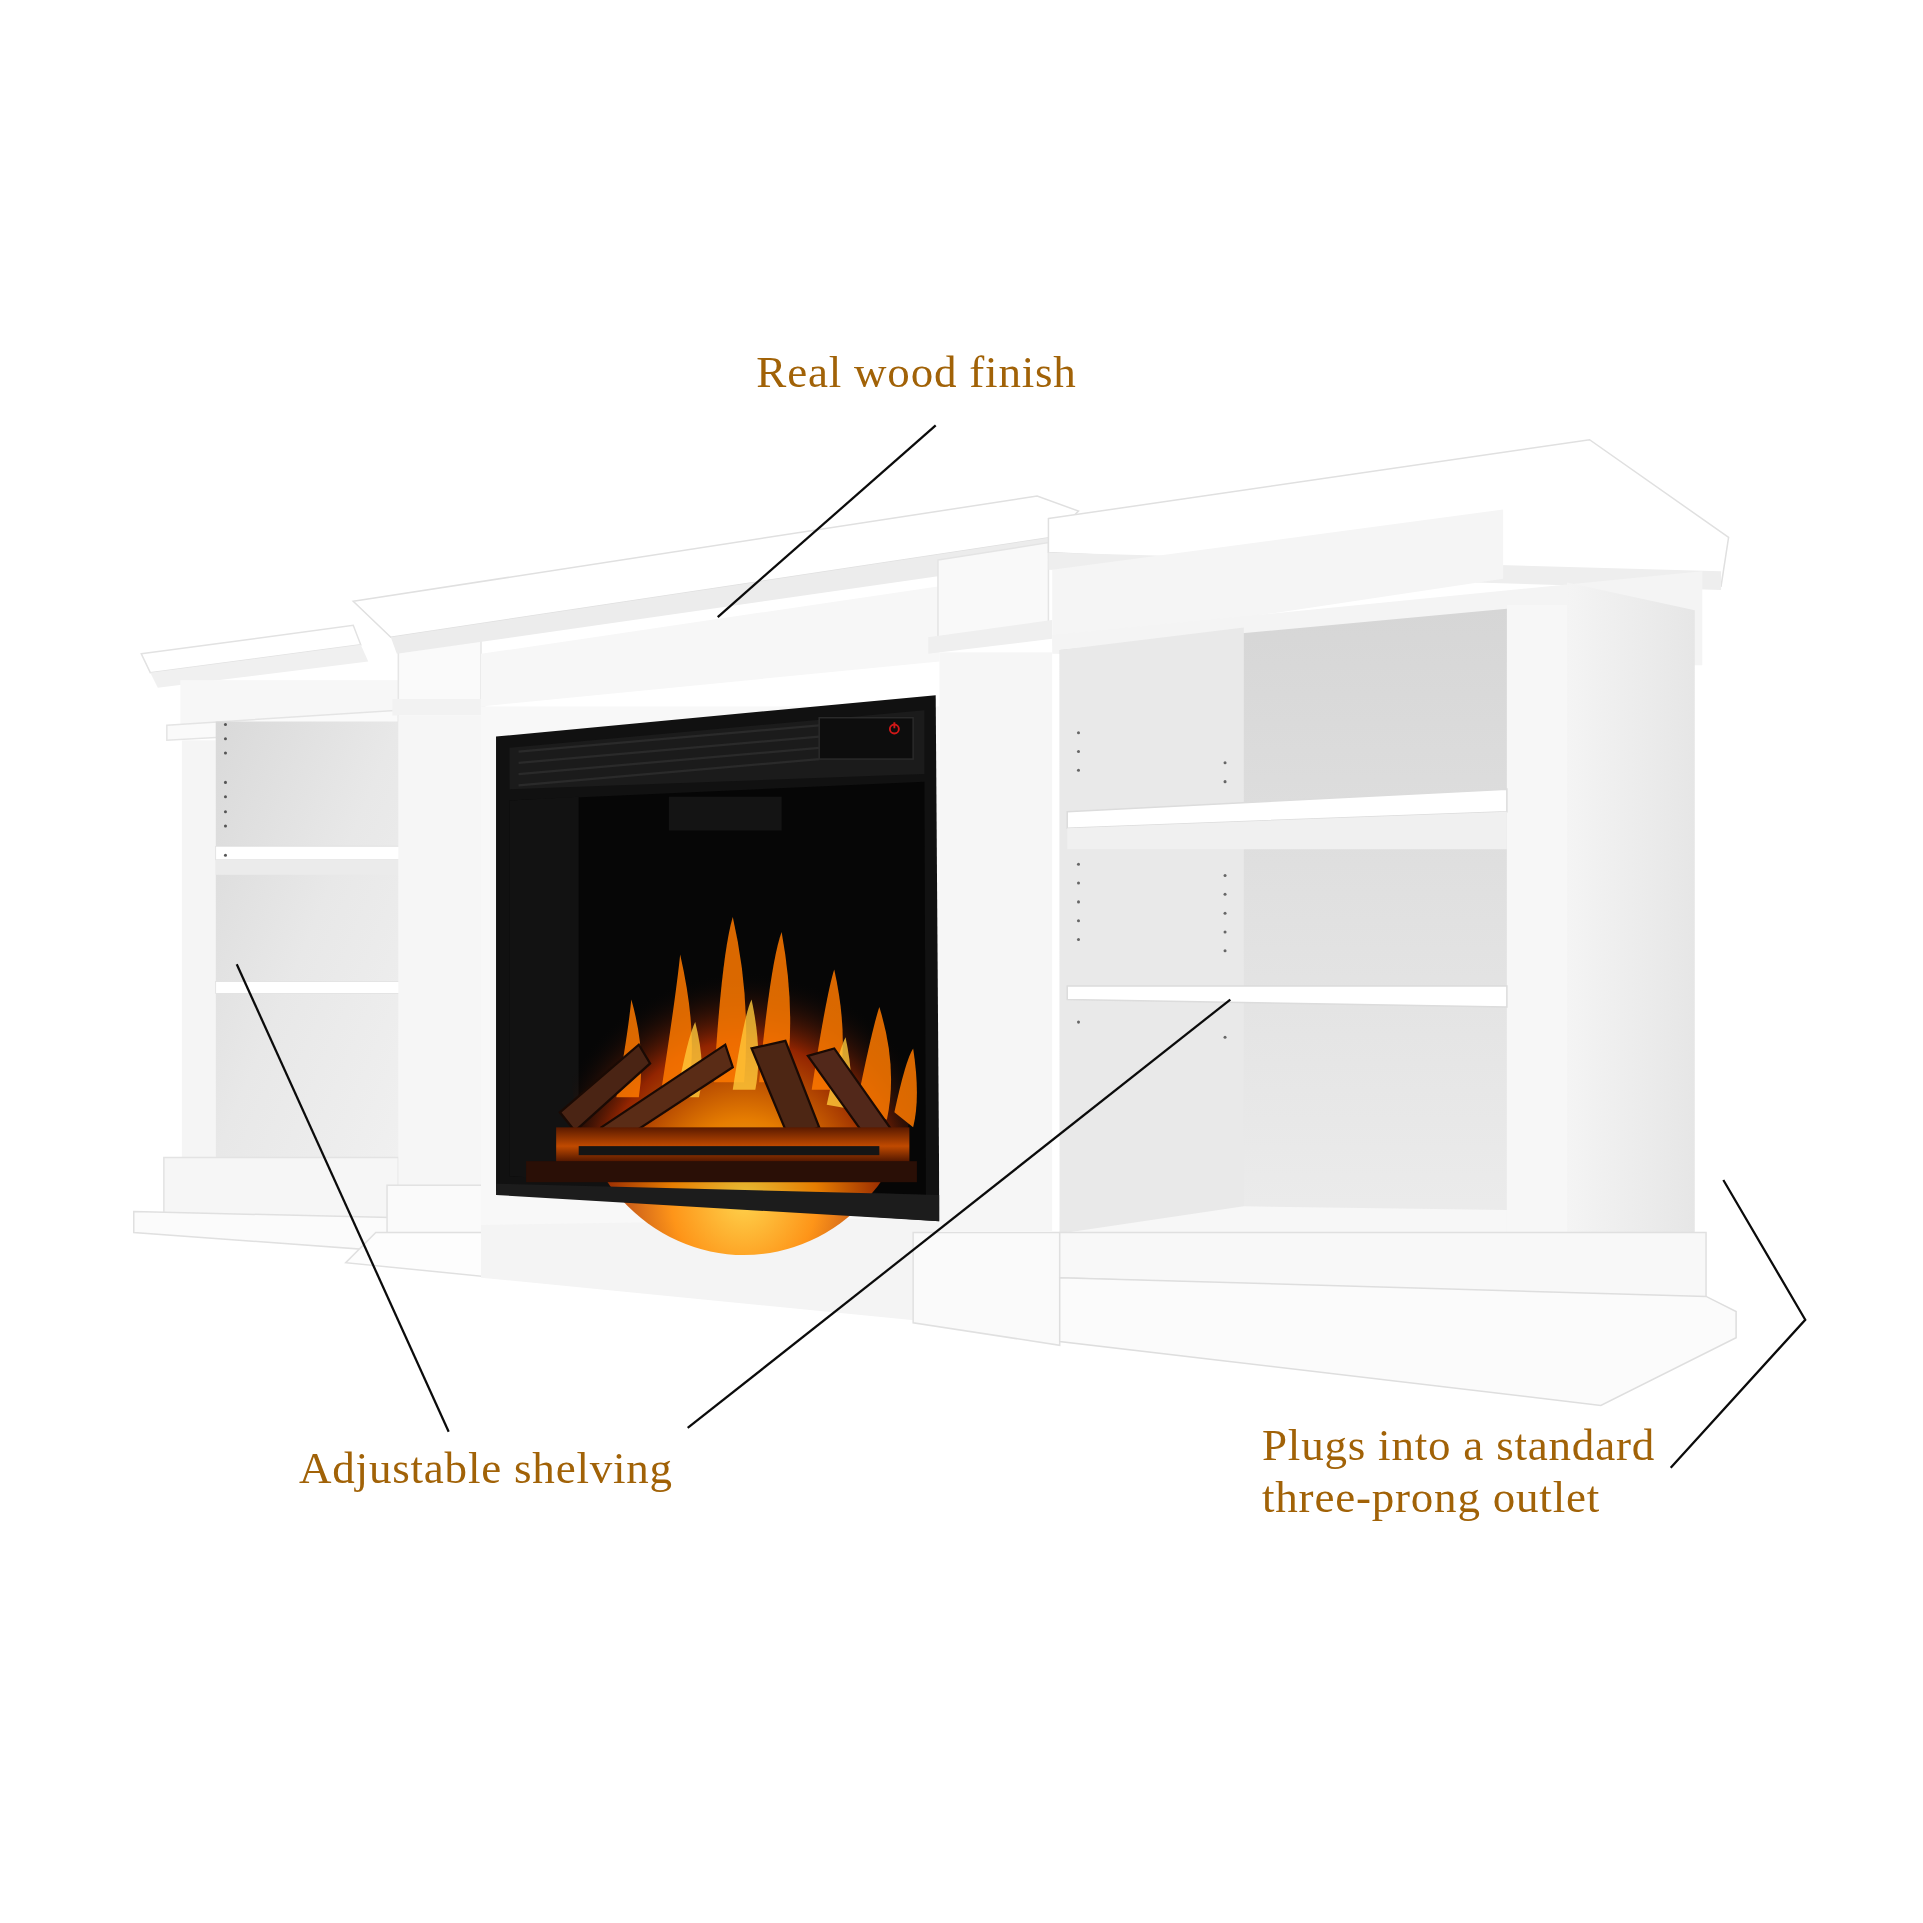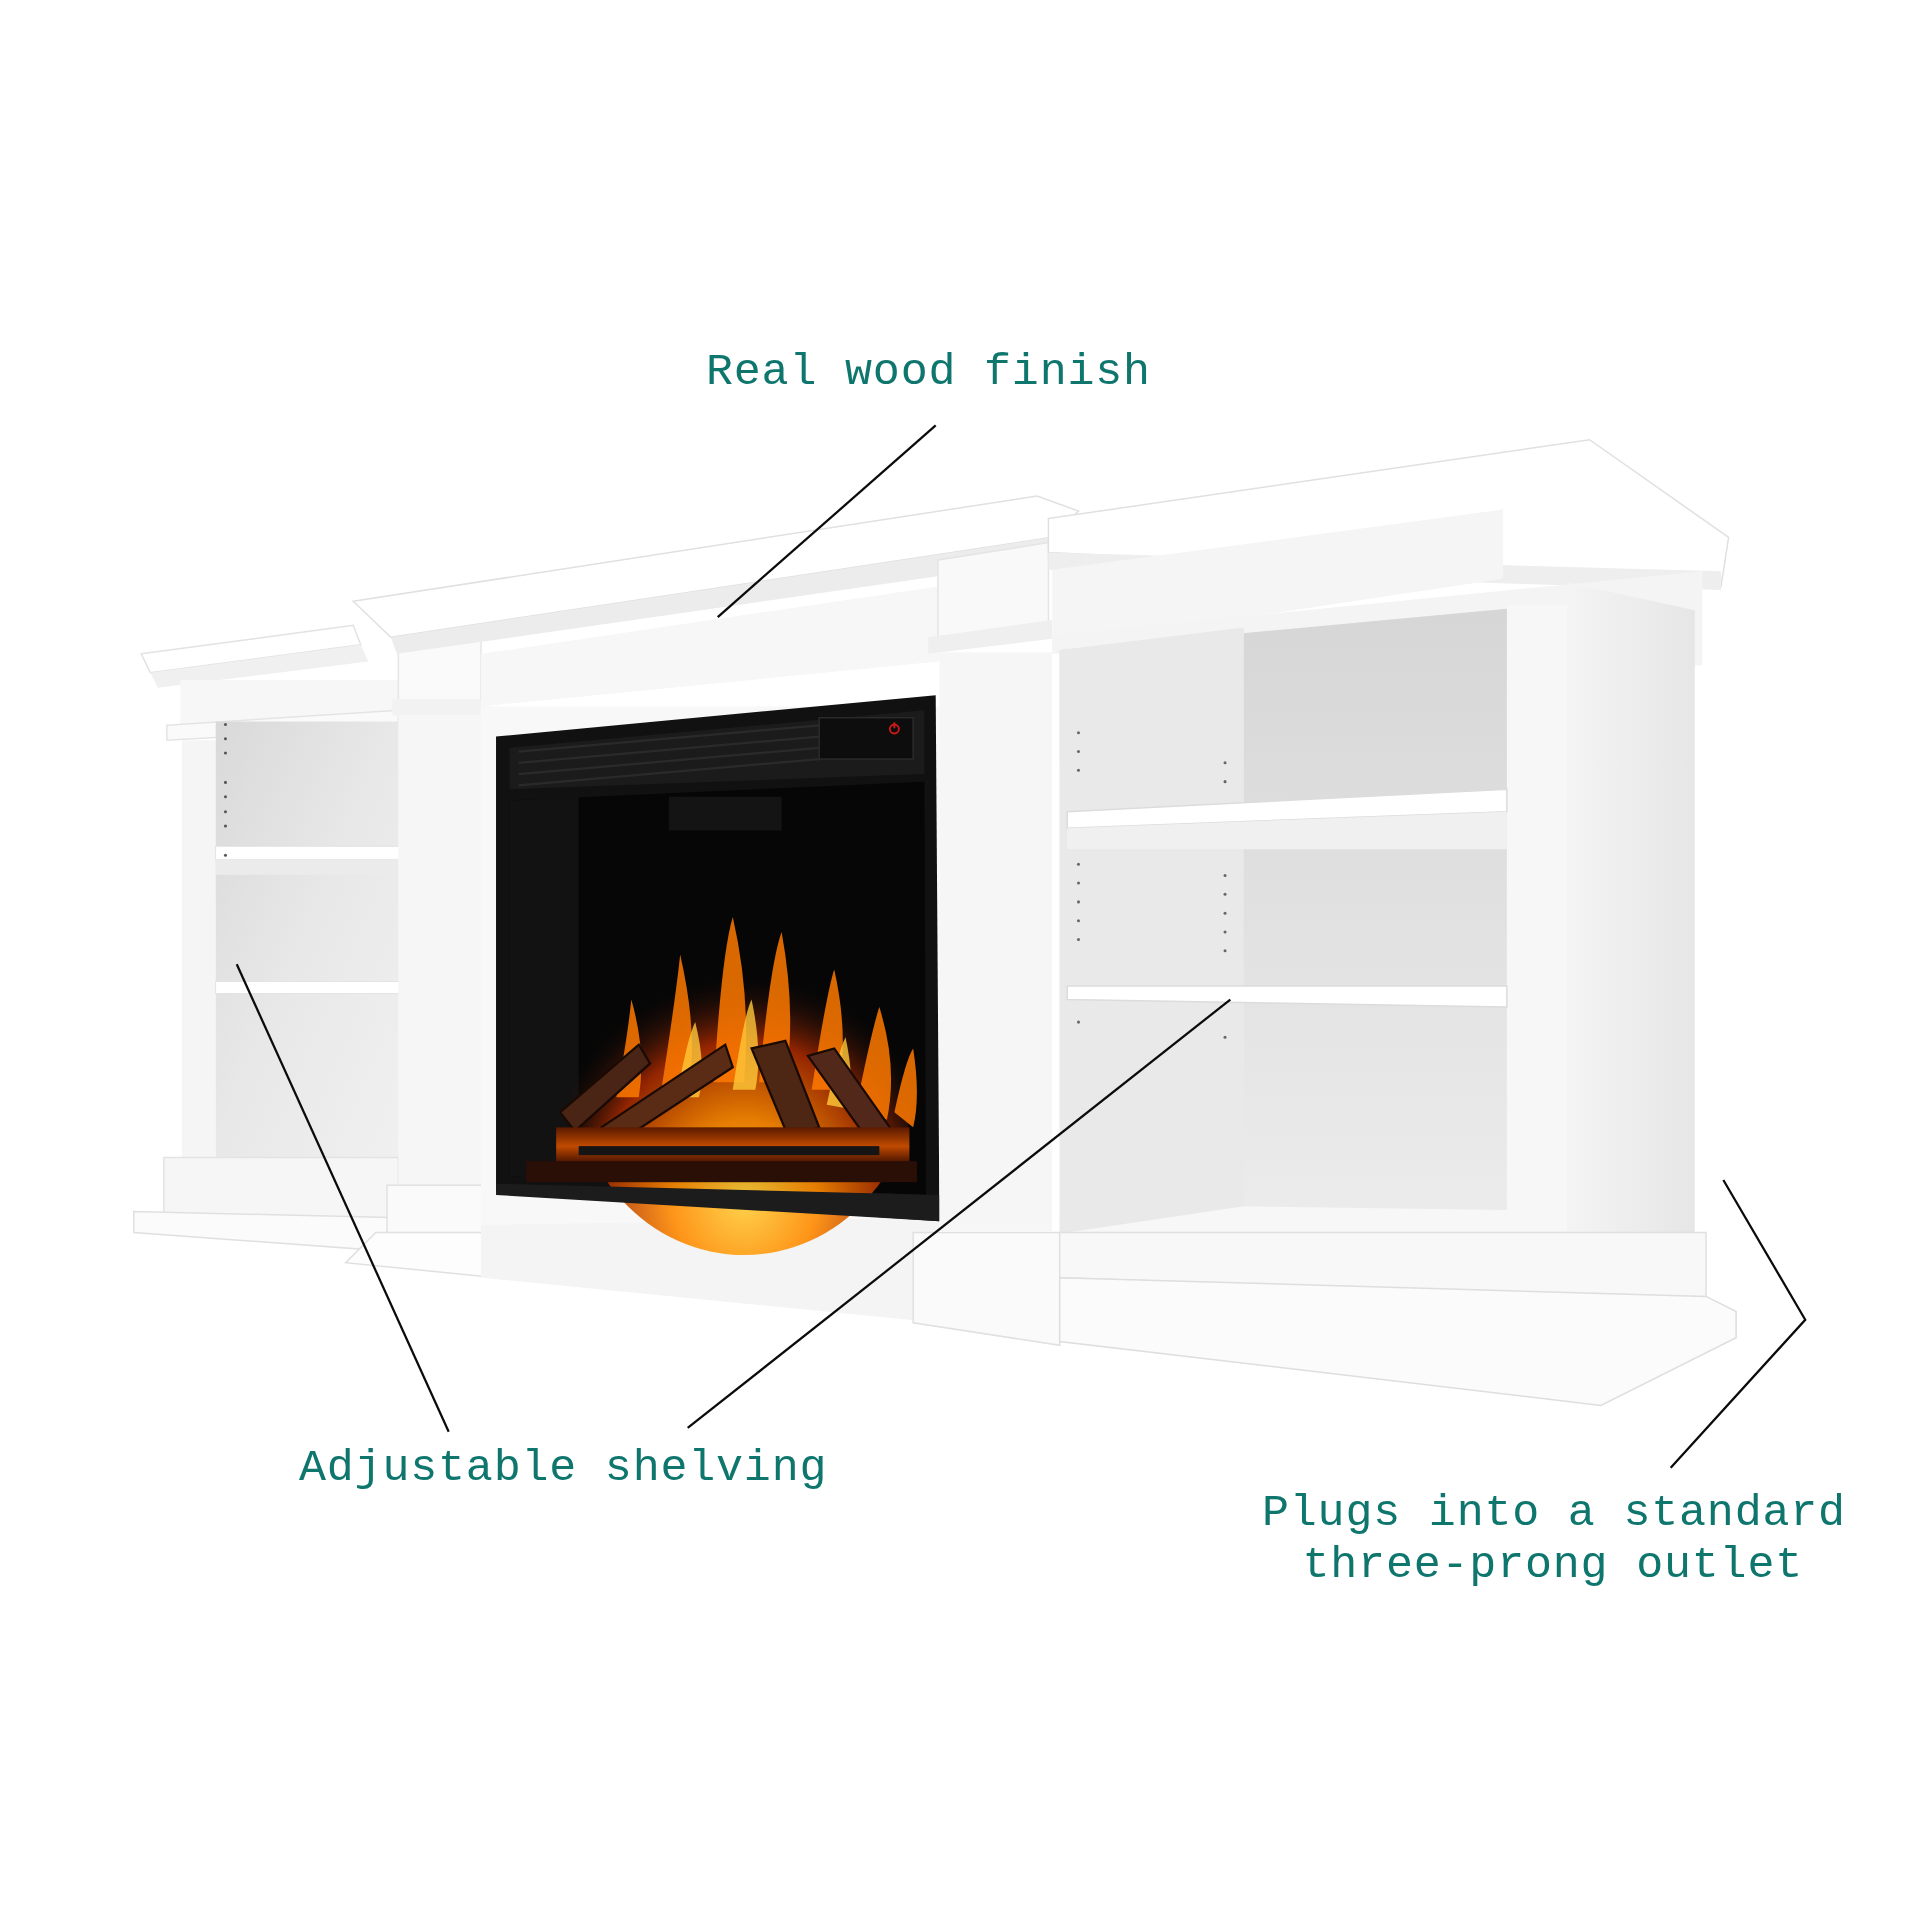--- a/index.html
+++ b/index.html
@@ -1,21 +1,21 @@
 <!DOCTYPE html>
 <html style="font-size:12px"><head>
 <meta charset="utf-8">
 <style>
   html, body { margin:0; padding:0; background:#ffffff; }
   body { width:1924px; height:1924px; position:relative; overflow:hidden; font-family:"Liberation Sans", "DejaVu Sans", sans-serif; }
   .scene { position:absolute; left:0; top:0; width:1924px; height:1924px; }
-  .label { position:absolute; color:#0f766e; font-family:Liberation Mono, monospace; font-size:45px; font-weight:500; letter-spacing:0.8px; white-space:nowrap; line-height:1.15; }
+  .label { position:absolute; color:#a16207; font-family:Liberation Serif, serif; font-size:45px; font-weight:500; letter-spacing:0.8px; white-space:nowrap; line-height:1.15; }
   #label-wood { left:706px; top:347px; width:421px; text-align:center; }
   #label-shelving { left:299px; top:1443px; width:496px; text-align:left; }
-  #label-outlet { left:1262px; top:1488px; width:541px; text-align:right; }
+  #label-outlet { left:1262px; top:1420px; width:541px; text-align:left; }
   .line2 { display:block; }
 </style>
 </head>
 <body>
 
 <svg class="scene" viewBox="0 0 2560 2560" xmlns="http://www.w3.org/2000/svg">
   <defs>
     <linearGradient id="gShelfBack" x1="0" y1="0" x2="1" y2="1">
       <stop offset="0" stop-color="#d9d9d9"></stop>
       <stop offset="0.5" stop-color="#e8e8e8"></stop>

